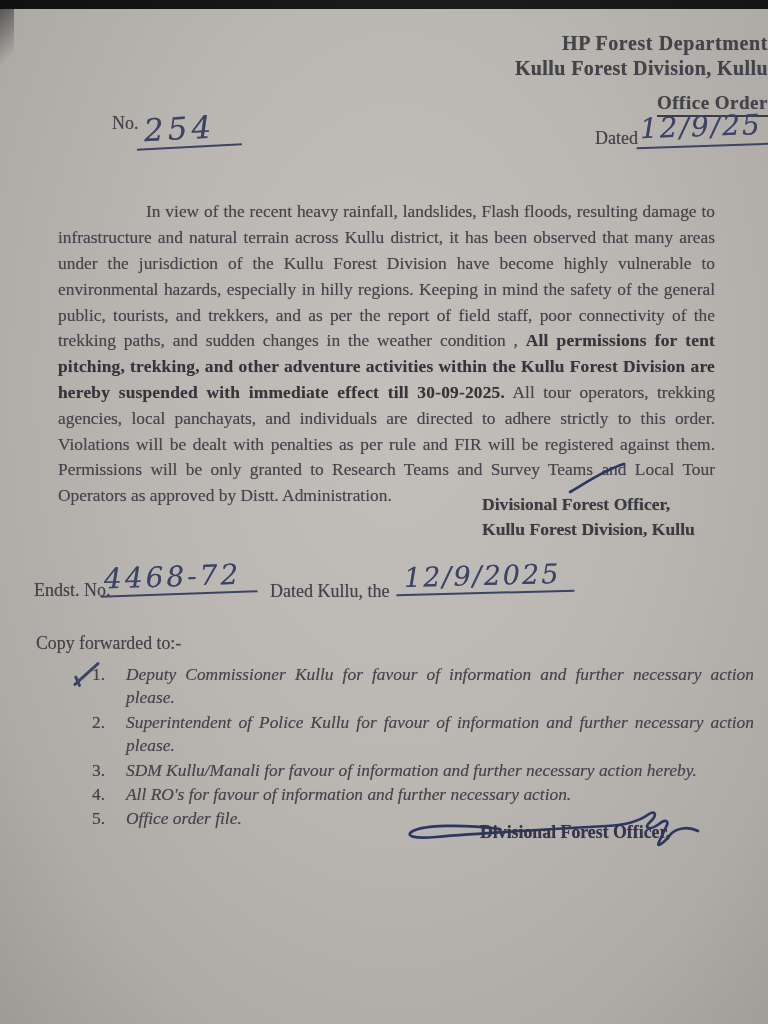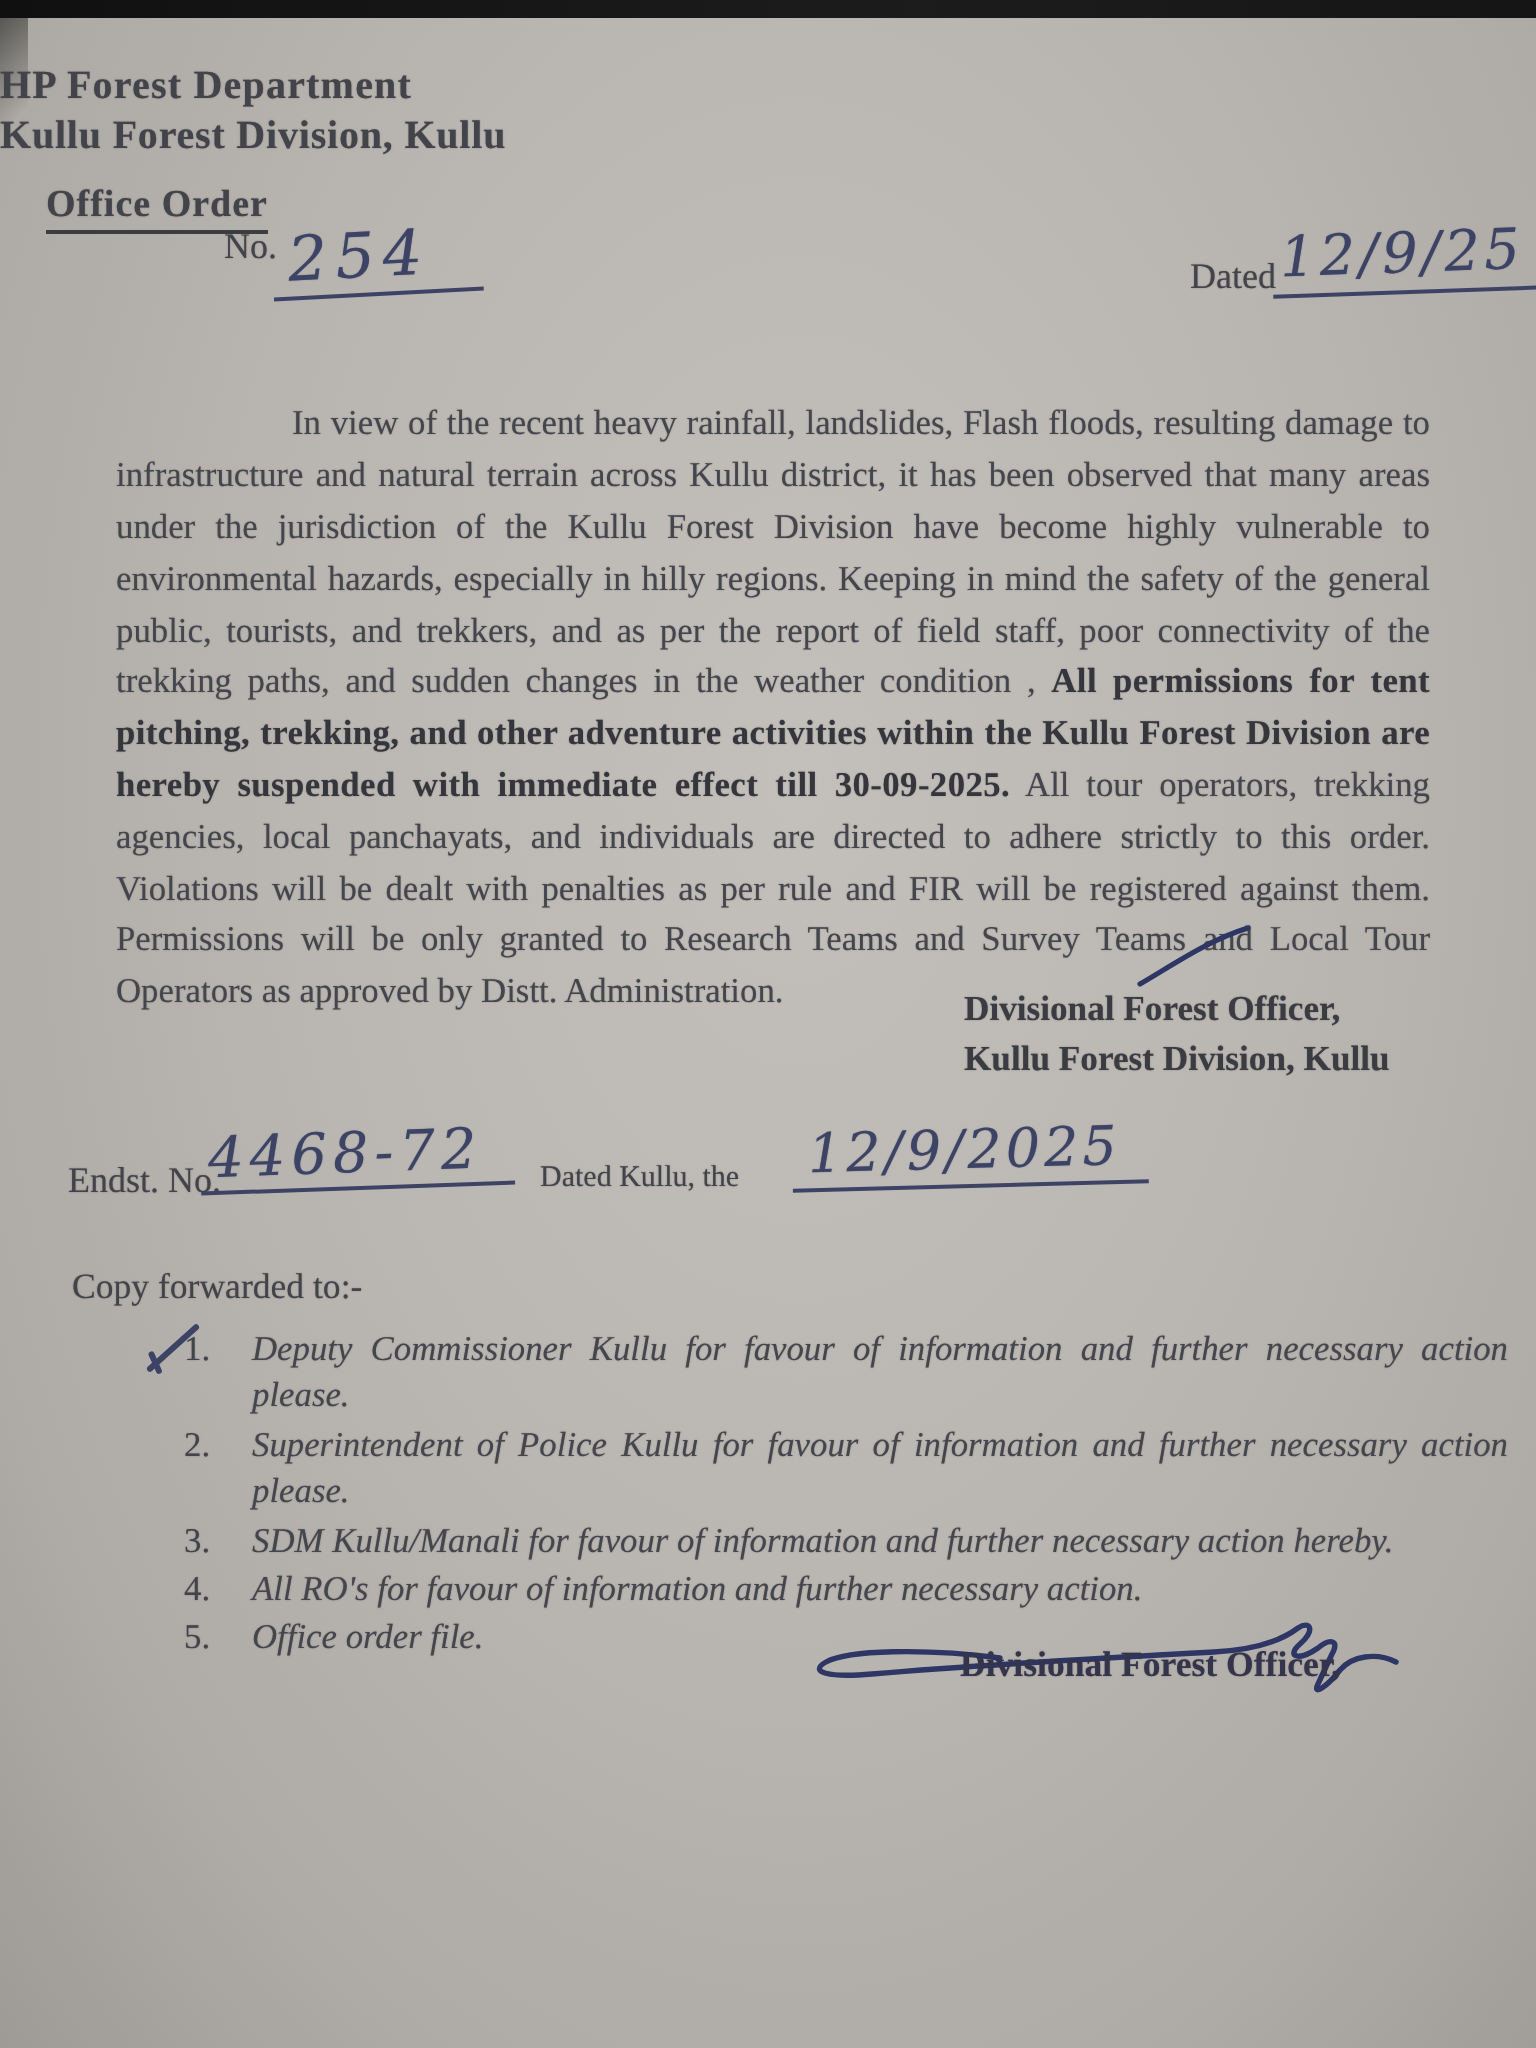--- a/index.html
+++ b/index.html
@@ -15,21 +15,21 @@
   }
   .photo-top-edge{
     position:absolute;left:0;top:0;width:768px;height:9px;
     background:linear-gradient(to right,#101010,#1c1c1c 60%,#151515);
   }
   .photo-left-shade{
     position:absolute;left:0;top:9px;width:14px;height:70px;
     background:linear-gradient(135deg, rgba(20,20,20,.55), rgba(20,20,20,0) 70%);
   }
   .typed{color:#43434a;text-shadow:0 0 .7px rgba(60,60,68,.55);}
-  .center{text-align:left;}
+  .center{text-align:right;}
 
   .hdr-line1{position:absolute;left:0;top:32px;width:768px;font-size:20px;font-weight:bold;letter-spacing:.6px;}
   .hdr-line2{position:absolute;left:0;top:57px;width:768px;font-size:20px;font-weight:bold;letter-spacing:.4px;}
   .doc-title{position:absolute;left:0;top:92px;width:768px;}
   .doc-title span{display:inline-block;font-size:19px;font-weight:bold;letter-spacing:.5px;
     border-bottom:2.5px solid #3c3c43;padding-bottom:1px;margin-left:23px;}
 
   .hand{
     font-family:"DejaVu Serif", serif;font-style:italic;
     color:#3d4365;text-shadow:0 0 .6px rgba(61,67,101,.6);
@@ -51,21 +51,21 @@
   .sign-top{position:absolute;left:482px;top:492px;width:280px;
     font-size:17.6px;font-weight:bold;line-height:25px;color:#3b3b42;
     text-shadow:0 0 .7px rgba(55,55,62,.55);}
   .sig-svg{position:absolute;}
   .sig-top-svg{left:566px;top:460px;}
   .sig-bottom-svg{left:402px;top:806px;}
 
   .endst-label{position:absolute;left:34px;top:580px;font-size:18px;}
   .endst-value{position:absolute;left:100px;top:560px;font-size:28px;letter-spacing:3px;
     transform:rotate(-2deg);border-bottom:2px solid #3d4365;padding:0 16px 0 4px;}
-  .endst-dated-label{position:absolute;left:270px;top:581px;font-size:15px;}
+  .endst-dated-label{position:absolute;left:270px;top:581px;font-size:18px;}
   .endst-dated-value{position:absolute;left:396px;top:560px;font-size:27px;letter-spacing:2px;
     transform:rotate(-1.5deg);border-bottom:2px solid #3d4365;padding:0 14px 1px 8px;}
 
   .copy-head{position:absolute;left:36px;top:633px;font-size:17.8px;}
   .copy-list{position:absolute;left:92px;top:663px;width:662px;}
   .copy-item{display:flex;align-items:flex-start;margin-bottom:1px;
     font-size:17.4px;line-height:23.4px;color:#45454c;text-shadow:0 0 .7px rgba(62,62,70,.5);}
   .copy-item .num{position:relative;width:34px;flex:0 0 34px;}
   .copy-item .txt{flex:1;text-align:justify;font-style:italic;}
   .tick{

